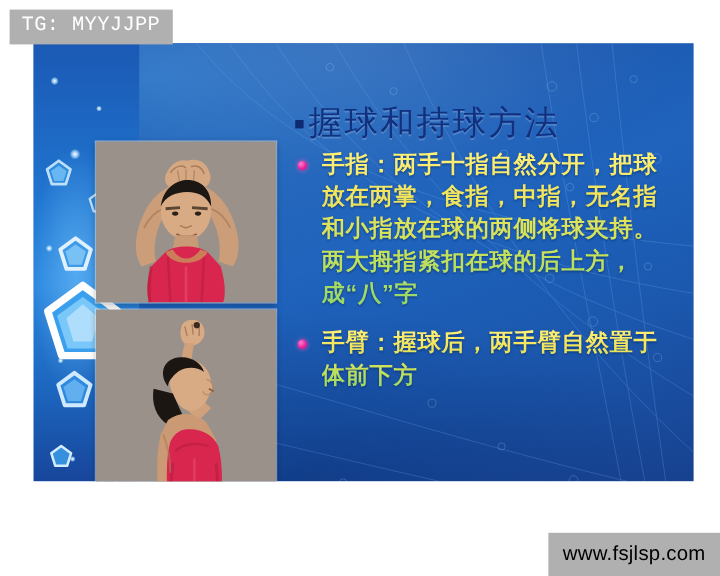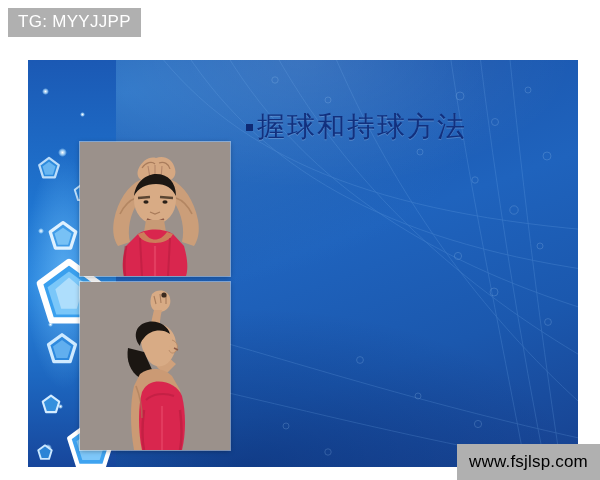--- a/index.html
+++ b/index.html
@@ -8,26 +8,25 @@
     background:#ffffff;
     font-family:"Liberation Sans", sans-serif;
     overflow:hidden;
     position:relative;
   }
 
   
   #slide{
     position:absolute;
     left:28px; top:36px;
-    width:550px; height:407px;
+    width:550px; height:365px;
     overflow:hidden;
     background:
       radial-gradient(120% 90% at 18% 8%, #2f77c8 0%, rgba(47,119,200,0) 55%),
       linear-gradient(160deg,#17469b 0%, #1b56ad 22%, #1f63bd 48%, #1b58ae 72%, #17418f 100%);
-    margin-top: 24px;
   }
 
   
   #slide:before{
     content:"";position:absolute;inset:0;
     background:
       radial-gradient(70% 45% at 50% 0%, rgba(255,255,255,.10), rgba(255,255,255,0) 70%),
       radial-gradient(90% 60% at 40% 100%, rgba(0,20,80,.35), rgba(0,0,0,0) 65%);
     pointer-events:none;
   }
@@ -95,20 +94,21 @@
     filter:drop-shadow(0 1px 1px rgba(0,30,90,.55));
   }
 
   
   #tg-tag{
     position:absolute;left:8px;top:8px;
     background:#b0b0b0;color:#ffffff;
     font-size:17px;line-height:17px;
     padding:5px 10px 7px 10px;
     letter-spacing:.3px;
+    font-family:Liberation Mono, monospace;
   }
   #watermark{
     position:absolute;right:0;bottom:0;
     background:#b0b0b0;color:#000000;
     font-size:17px;line-height:17px;
     padding:9px 12px 10px 12px;
     letter-spacing:.2px;
   }
 </style>
 </head>
@@ -278,18 +278,26 @@
       <path d="M100 128 C102 144 102 158 100 168" stroke="#b01a3a" stroke-width="2.4" fill="none" opacity=".5"></path>
       <path d="M56 104 C60 114 62 126 62 136" stroke="#a87c59" stroke-width="1.6" fill="none" opacity=".6"></path>
     </svg>
   </div>
 
   <div id="title">
     <span class="sq"></span><span>握球和持球方法</span>
   </div>
 
   <div id="bullets">
+    <div class="bullet">
+      <span class="dot"></span>
+      <div class="btext">手指：两手十指自然分开，把球放在两掌，食指，中指，无名指和小指放在球的两侧将球夹持。两大拇指紧扣在球的后上方，成“八”字</div>
+    </div>
+    <div class="bullet">
+      <span class="dot"></span>
+      <div class="btext">手臂：握球后，两手臂自然置于体前下方</div>
+    </div>
   </div>
 
 </div>
 
 <div id="tg-tag">TG: MYYJJPP</div>
 <div id="watermark">www.fsjlsp.com</div>
 
 </body></html>

